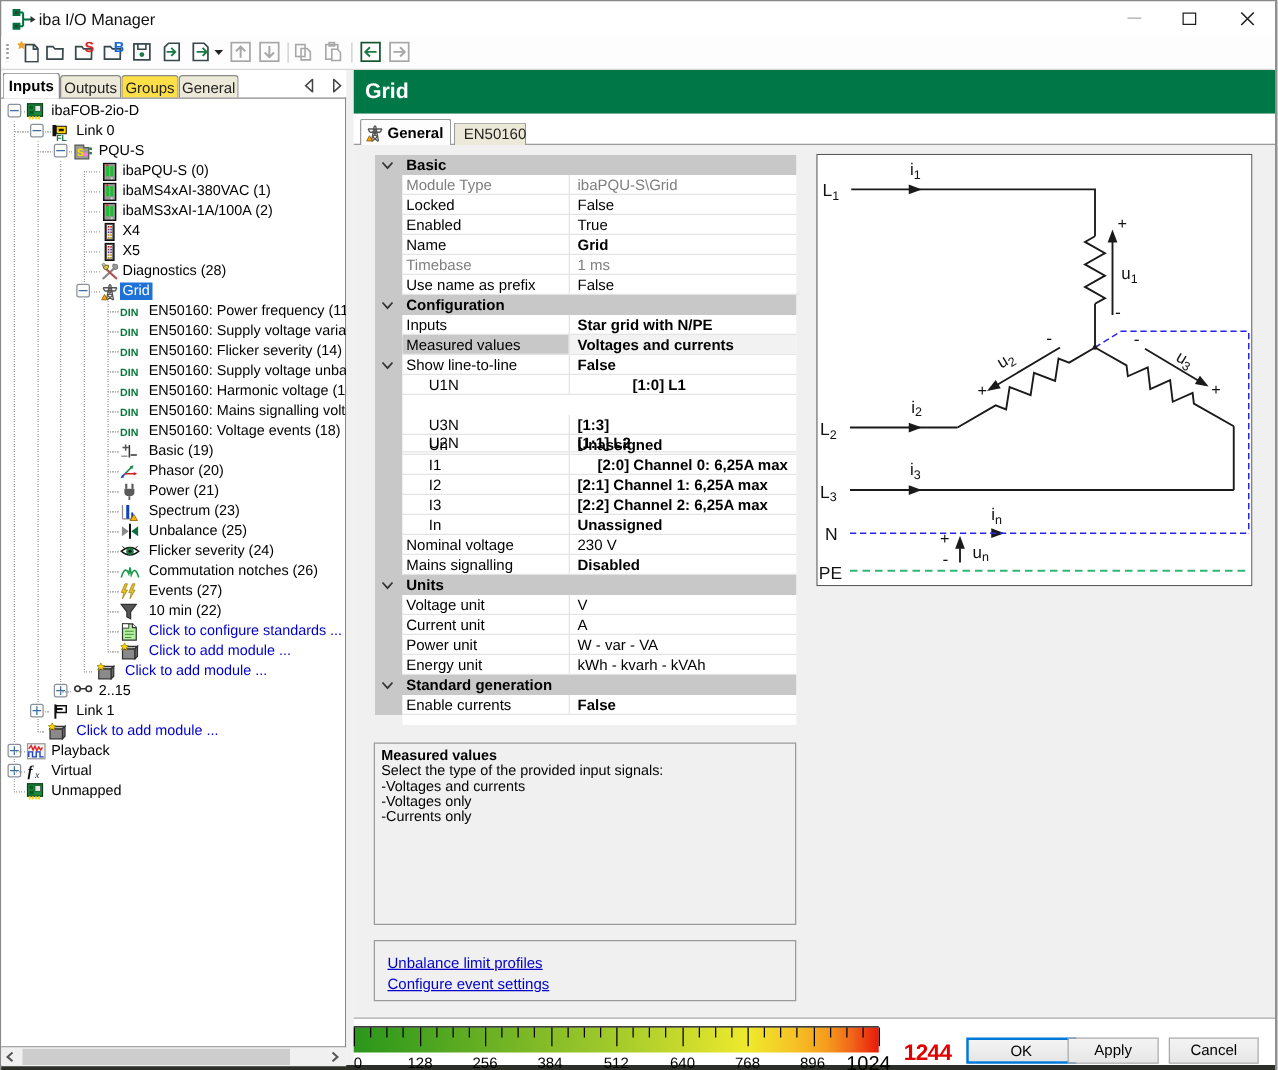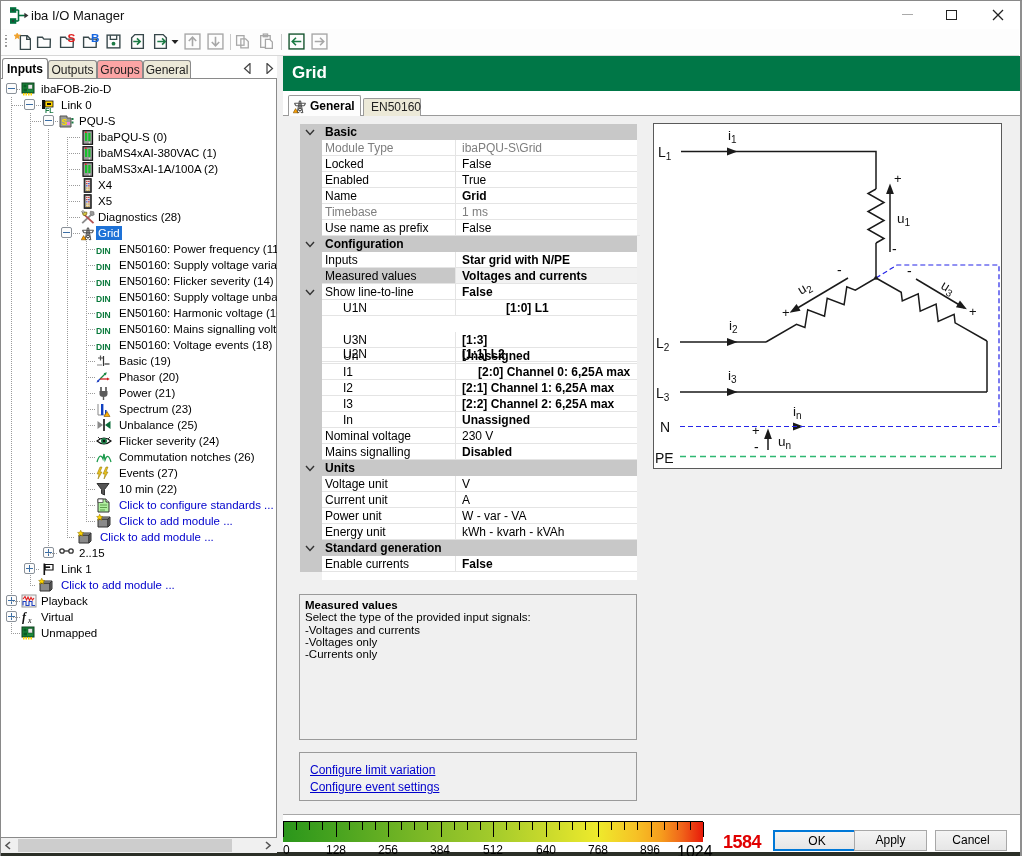--- a/index.html
+++ b/index.html
@@ -104,21 +104,21 @@
   </svg>
 <svg class="tb-icon" style="left:311px;" viewBox="0 0 16 16">
 <rect x="1" y="1" width="14" height="14" fill="none" stroke="#a7a7a7" stroke-width="1.3"></rect>
 <g transform="rotate(0 8 8)">
       <path d="M3.5 8 H12 M8.5 4.5 L12 8 L8.5 11.5" fill="none" stroke="#a7a7a7" stroke-width="1.5"></path>
     </g>
   </svg>
 <div class="abs" style="left:1px;top:57px;width:280px;height:22px;background:#fff;"></div>
 <div class="abs" style="left:2px;top:58px;width:46px;height:21px;background:#fff;border:1px solid #8a8a8a;border-bottom:none;border-radius:3px 3px 0 0;font-weight:bold;font-size:12px;text-align:center;line-height:20px;z-index:3;">Inputs</div>
 <div class="abs" style="left:48px;top:60px;width:49px;height:19px;background:#ece9d8;border:1px solid #8a8a8a;border-bottom:none;border-radius:3px 3px 0 0;font-size:12px;text-align:center;line-height:18px;color:#222;">Outputs</div>
-<div class="abs" style="left:97px;top:60px;width:46px;height:19px;background:#fca5a5;border:1px solid #8a8a8a;border-bottom:none;border-radius:3px 3px 0 0;font-size:12px;text-align:center;line-height:18px;color:#222;">Groups</div>
+<div class="abs" style="left:97px;top:60px;width:46px;height:19px;background:#fde047;border:1px solid #8a8a8a;border-bottom:none;border-radius:3px 3px 0 0;font-size:12px;text-align:center;line-height:18px;color:#222;">Groups</div>
 <div class="abs" style="left:143px;top:60px;width:48px;height:19px;background:#ece9d8;border:1px solid #8a8a8a;border-bottom:none;border-radius:3px 3px 0 0;font-size:12px;text-align:center;line-height:18px;color:#222;">General</div>
 <svg class="abs" style="left:243px;top:63px;" width="32" height="11" viewBox="0 0 32 11">
     <path d="M7 0.5 L1.5 5.5 L7 10.5 Z" fill="none" stroke="#444" stroke-width="1.2"></path>
     <path d="M24 0.5 L29.5 5.5 L24 10.5 Z" fill="none" stroke="#444" stroke-width="1.2"></path>
   </svg>
 <div class="abs" style="left:1px;top:78px;width:276px;height:760px;background:#fff;border:1px solid #8a8a8a;border-left:none;"></div>
 <div class="abs" style="left:11px;top:97px;width:1px;height:536px;background-image:repeating-linear-gradient(#9a9a9a 0 1px,transparent 1px 2px);"></div>
 <div class="abs" style="left:30px;top:113px;width:1px;height:472px;background-image:repeating-linear-gradient(#9a9a9a 0 1px,transparent 1px 2px);"></div>
 <div class="abs" style="left:48px;top:129px;width:1px;height:424px;background-image:repeating-linear-gradient(#9a9a9a 0 1px,transparent 1px 2px);"></div>
 <div class="abs" style="left:67px;top:137px;width:1px;height:400px;background-image:repeating-linear-gradient(#9a9a9a 0 1px,transparent 1px 2px);"></div>
@@ -758,21 +758,21 @@
     </div>
   </div>
 <div class="abs" style="left:299px;top:594px;width:338px;height:146px;background:#f0f0f0;border:1px solid #9a9a9a;font-size:11.5px;line-height:12.3px;">
 <div style="padding:4px 0 0 5px;"><b>Measured values</b><br>
 Select the type of the provided input signals:<br>
 -Voltages and currents<br>
 -Voltages only<br>
 -Currents only</div>
   </div>
 <div class="abs" style="left:299px;top:752px;width:338px;height:49px;background:#f0f0f0;border:1px solid #9a9a9a;font-size:12px;">
-<div class="abs" style="left:10px;top:10px;"><span class="lnk">Configure limit variation</span></div>
+<div class="abs" style="left:10px;top:10px;"><span class="lnk">Unbalance limit profiles</span></div>
 <div class="abs" style="left:10px;top:27px;"><span class="lnk">Configure event settings</span></div>
   </div>
 <svg class="abs" style="left:653px;top:123px;" width="349" height="346" viewBox="0 0 349 346" font-family="Liberation Sans,sans-serif">
     <rect x="0.5" y="0.5" width="348" height="345" fill="#fff" stroke="#5a5a5a"></rect>
     <g fill="none" stroke="#1a1a1a" stroke-width="1.5">
       <path d="M28 28.5 H223 V66"></path>
       <path d="M223.0 66.0 L223.0 66.0 L215.0 70.5 L231.0 79.5 L215.0 88.5 L231.0 97.5 L215.0 106.5 L231.0 115.5 L223.0 120.0 L223.0 120.0"></path>
       <path d="M223 120 V155"></path>
       <path d="M223.0 155.0 L202.3 167.1 L193.8 163.9 L191.1 181.7 L174.2 175.3 L171.5 193.1 L154.7 186.7 L151.9 204.5 L143.5 201.3 L113.0 219.0"></path>
       <path d="M27 219 H113"></path>
@@ -860,15 +860,15 @@
 <div class="abs" style="left:703.0px;top:822px;width:1px;height:15px;background:#000;"></div>
 <div class="abs" style="left:283px;top:843px;font-size:12px;">0</div>
 <div class="abs" style="left:324px;top:843px;width:24px;text-align:center;font-size:12px;">128</div>
 <div class="abs" style="left:376px;top:843px;width:24px;text-align:center;font-size:12px;">256</div>
 <div class="abs" style="left:428px;top:843px;width:24px;text-align:center;font-size:12px;">384</div>
 <div class="abs" style="left:481px;top:843px;width:24px;text-align:center;font-size:12px;">512</div>
 <div class="abs" style="left:534px;top:843px;width:24px;text-align:center;font-size:12px;">640</div>
 <div class="abs" style="left:586px;top:843px;width:24px;text-align:center;font-size:12px;">768</div>
 <div class="abs" style="left:638px;top:843px;width:24px;text-align:center;font-size:12px;">896</div>
 <div class="abs" style="left:677px;top:843px;font-size:16px;">1024</div>
-<div class="abs" style="left:723px;top:832px;font-size:18px;letter-spacing:-0.5px;font-weight:bold;color:#e00000;">1584</div>
+<div class="abs" style="left:723px;top:832px;font-size:18px;letter-spacing:-0.5px;font-weight:bold;color:#e00000;">1244</div>
 <div class="abs" style="left:773px;top:830px;width:88px;height:21px;border:2px solid #0078d7;background:linear-gradient(#f4f4f4,#e6e6e6);font-size:12px;text-align:center;line-height:18px;">OK</div>
 <div class="abs" style="left:854px;top:830px;width:73px;height:21px;border:1px solid #a8a8a8;background:linear-gradient(#f4f4f4,#e6e6e6);font-size:12px;text-align:center;line-height:18px;">Apply</div>
 <div class="abs" style="left:935px;top:830px;width:72px;height:21px;border:1px solid #a8a8a8;background:linear-gradient(#f4f4f4,#e6e6e6);font-size:12px;text-align:center;line-height:18px;">Cancel</div>
 </body></html>

